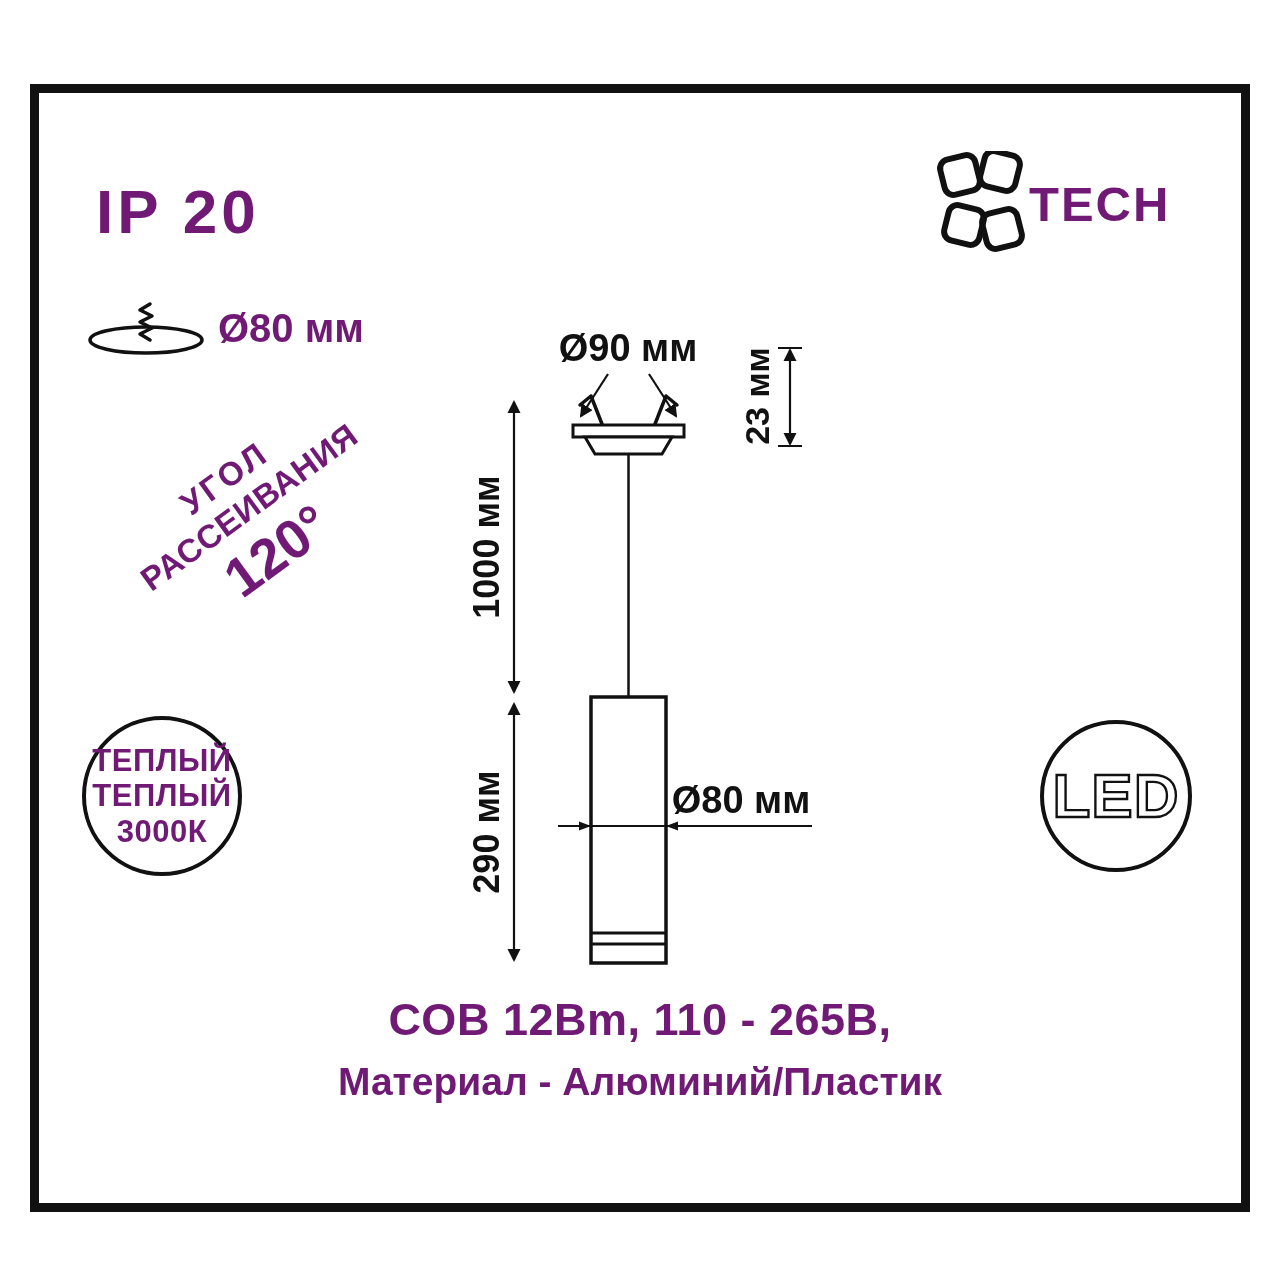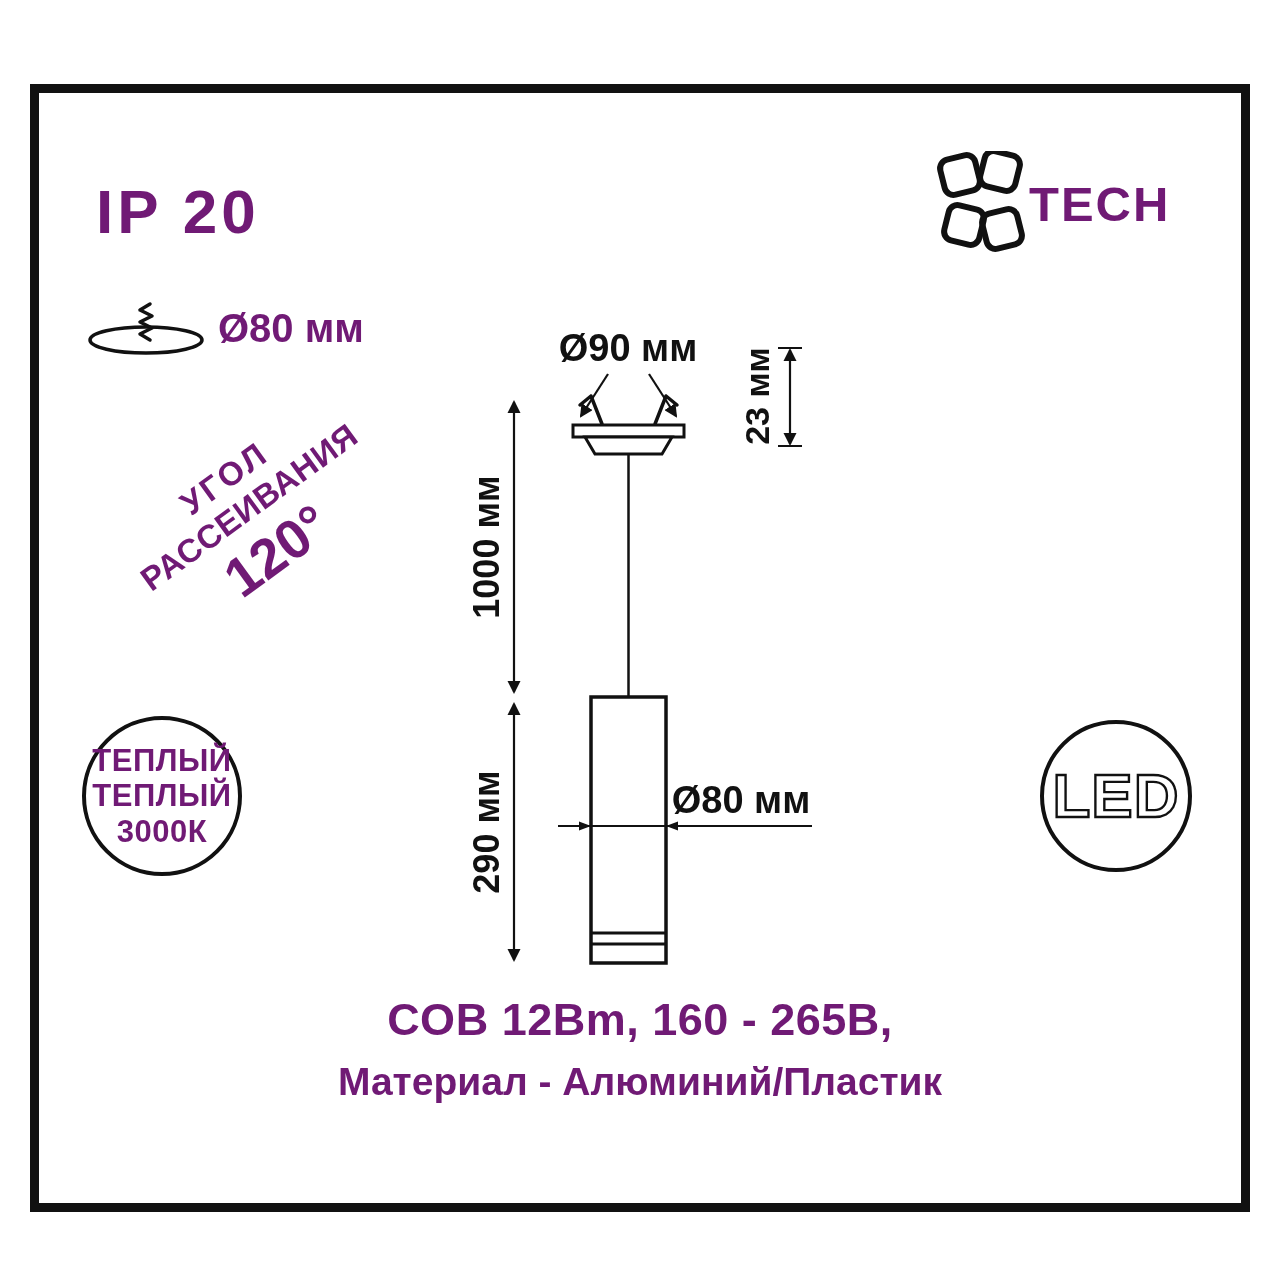--- a/index.html
+++ b/index.html
@@ -116,16 +116,16 @@
 
     <line class="dimline" x1="74" y1="374" x2="74" y2="630" marker-start="url(#arr)" marker-end="url(#arr)"></line>
     <text class="dim" x="59" y="502" transform="rotate(-90 59 502)" text-anchor="middle" style="font-size:36px">290 мм</text>
 
     <text class="dim big" x="301" y="483" text-anchor="middle">Ø80 мм</text>
     <line class="dimline" x1="118" y1="496" x2="372" y2="496"></line>
     <polygon points="151,496 139,491.5 139,500.5" fill="#111"></polygon>
     <polygon points="226,496 238,491.5 238,500.5" fill="#111"></polygon>
   </svg>
 
-  <div class="spec spec1">COB 12Вm, 160 - 265В,</div>
+  <div class="spec spec1">COB 12Вm, 110 - 265В,</div>
   <div class="spec spec2">Материал - Алюминий/Пластик</div>
 
 </div>
 
 </body></html>

